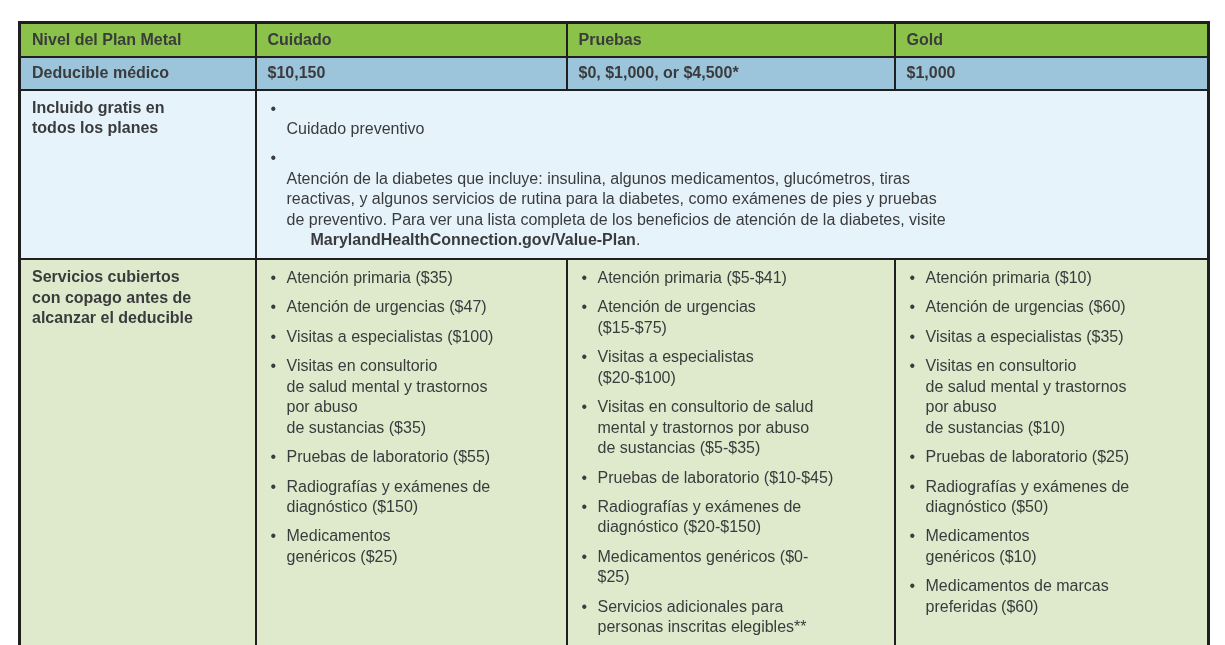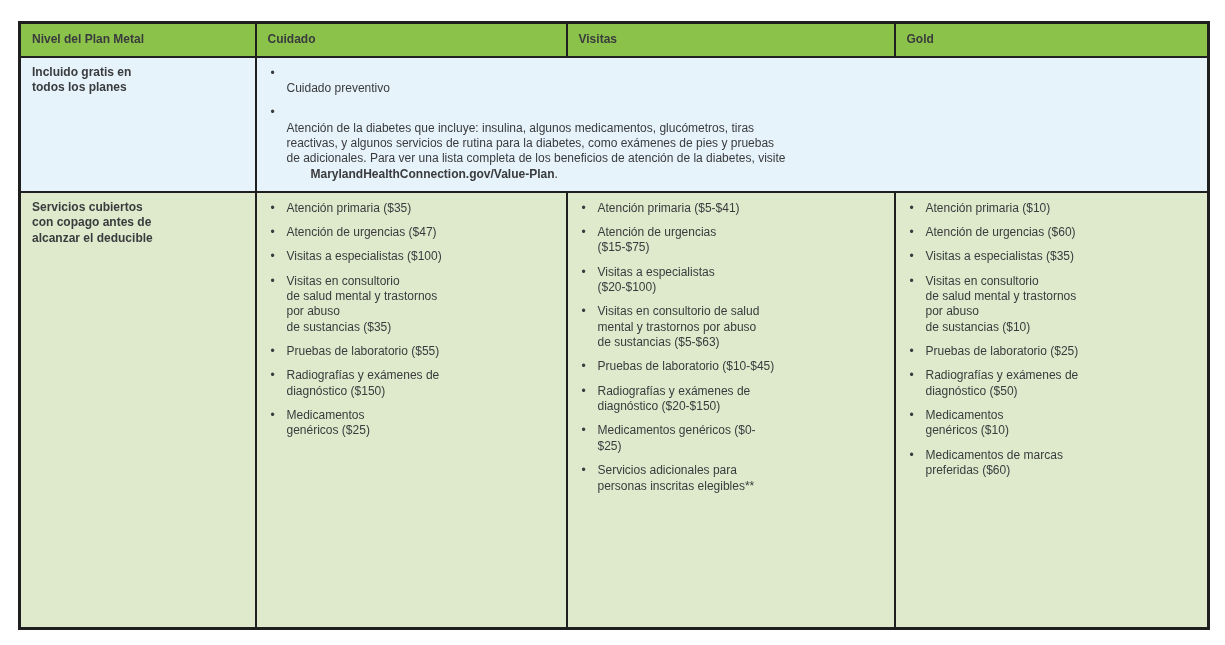--- a/index.html
+++ b/index.html
@@ -22,21 +22,21 @@
     position:absolute;left:18px;top:21px;
     width:1189px;height:609px;
     border-collapse:collapse;table-layout:fixed;
     border:3px solid var(--border);
   }
   td,th{
     border:2px solid var(--border);
     vertical-align:top;
     padding:7px 8px 7px 11px;
     color:var(--text);
-    font-size:12px;
+    font-size:16px;
     line-height:1.28;
   }
   tr.header-row th{
     background:var(--header-green);
     font-weight:bold;
     text-align:left;
     vertical-align:middle;
     height:34px;
     padding-top:3px;padding-bottom:3px;
   }
@@ -83,42 +83,56 @@
 
     <tbody>
         <tr class="header-row">
       <th>
         <span>Nivel del Plan Metal</span>
       </th>
       <th>
         <span>Cuidado</span>
       </th>
       <th>
-        <span>Visitas</span>
+        <span>Pruebas</span>
       </th>
       <th>
         <span>Gold</span>
       </th>
     </tr>
 
+    <tr class="deductible-row">
+      <td>
+        <span>Deducible médico</span>
+      </td>
+      <td>
+        <span>$10,150</span>
+      </td>
+      <td>
+        <span>$0, $1,000, or $4,500*</span>
+      </td>
+      <td>
+        <span>$1,000</span>
+      </td>
+    </tr>
 
     <tr class="free-row">
       <td>
         <span class="row-label">Incluido gratis en
 todos los planes</span>
       </td>
       <td colspan="3">
         <ul class="bullets">
           <li>
             <span>Cuidado preventivo</span>
           </li>
           <li>
             <span>Atención de la diabetes que incluye: insulina, algunos medicamentos, glucómetros, tiras
 reactivas, y algunos servicios de rutina para la diabetes, como exámenes de pies y pruebas
-de adicionales. Para ver una lista completa de los beneficios de atención de la diabetes, visite
+de preventivo. Para ver una lista completa de los beneficios de atención de la diabetes, visite
 </span><span class="bold-link">MarylandHealthConnection.gov/Value-Plan</span><span>.</span>
           </li>
         </ul>
       </td>
     </tr>
 
     <tr class="copay-row">
       <td>
         <span class="row-label">Servicios cubiertos
 con copago antes de
@@ -144,21 +158,21 @@
       <td>
         <ul class="bullets">
 
         <li>Atención primaria ($5-$41)</li>
               <li>Atención de urgencias
 ($15-$75)</li>
               <li>Visitas a especialistas
 ($20-$100)</li>
               <li>Visitas en consultorio de salud
 mental y trastornos por abuso
-de sustancias ($5-$63)</li>
+de sustancias ($5-$35)</li>
               <li>Pruebas de laboratorio ($10-$45)</li>
               <li>Radiografías y exámenes de
 diagnóstico ($20-$150)</li>
               <li>Medicamentos genéricos ($0-
 $25)</li>
               <li>Servicios adicionales para
 personas inscritas elegibles**</li>
             </ul>
       </td>
       <td>

